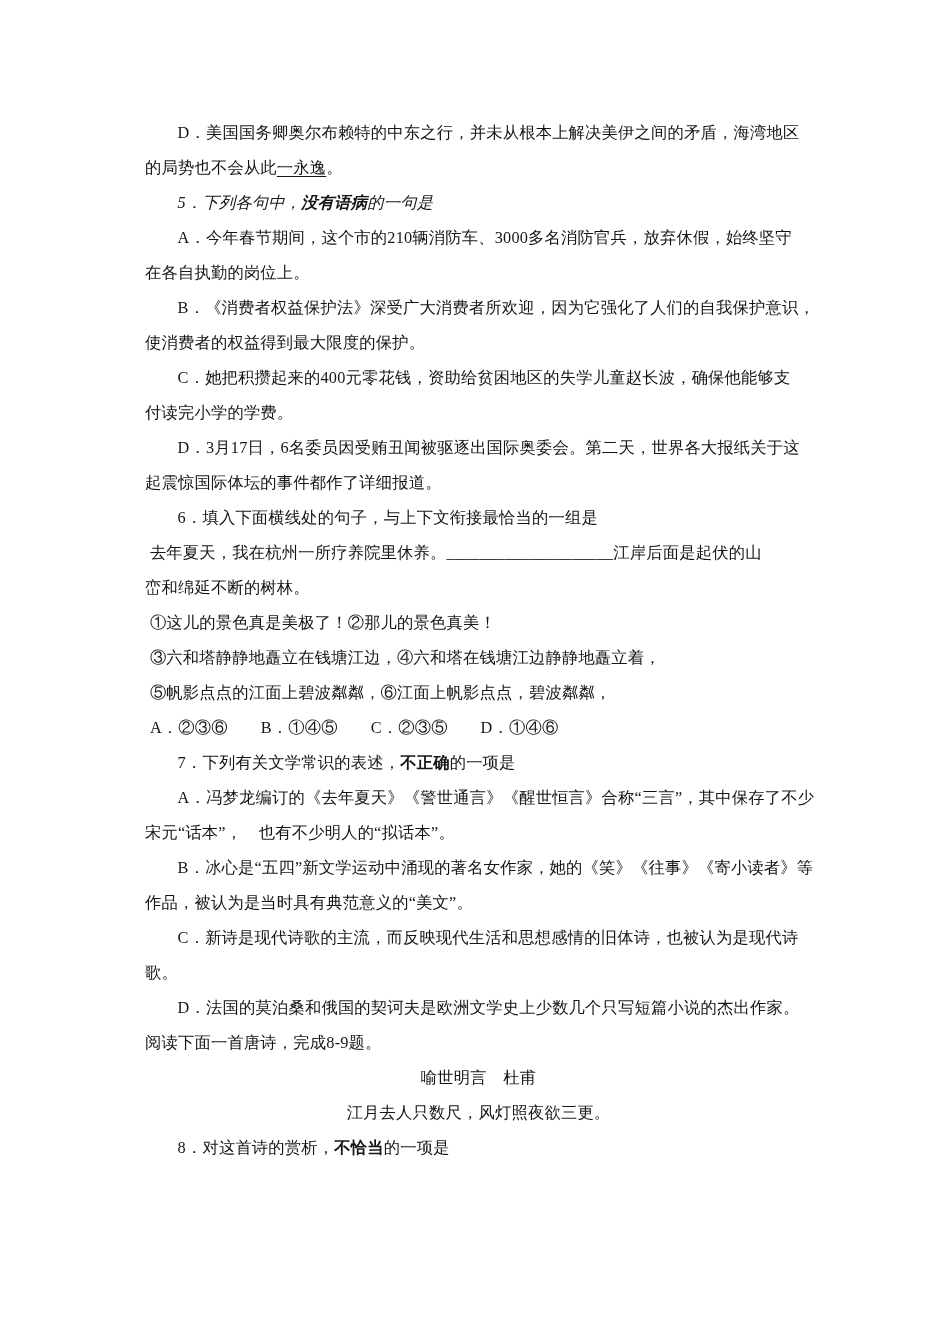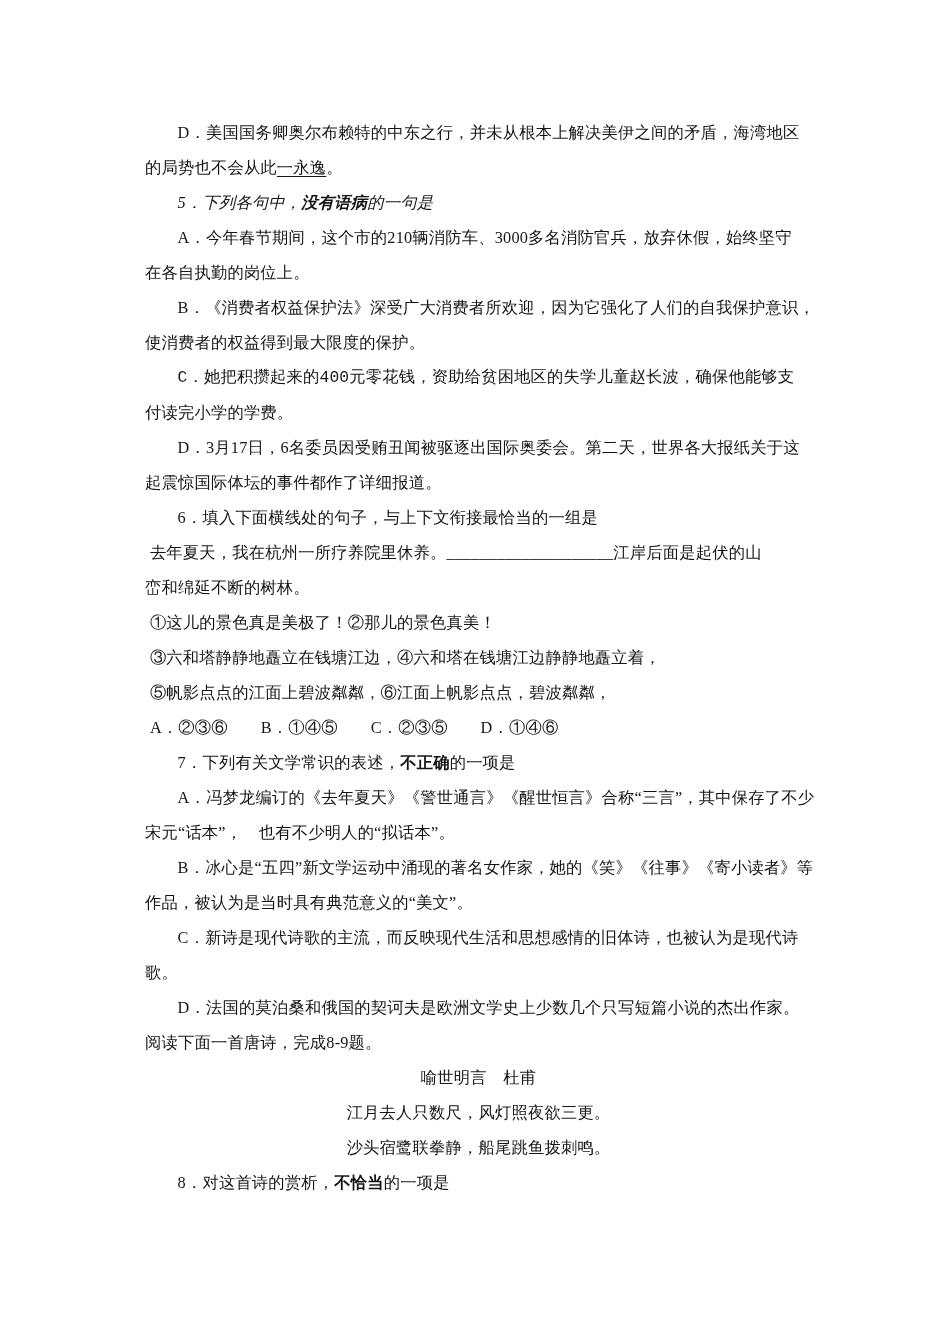--- a/index.html
+++ b/index.html
@@ -42,21 +42,21 @@
 
 <div class="doc-page">
   <div>
       <div class="line" style="text-indent: 2em;"><span>D．美国国务卿奥尔布赖特的中东之行，并未从根本上解决美伊之间的矛盾，海湾地区</span></div>
       <div class="line"><span>的局势也不会从此</span><span class="seg-underline">一永逸</span><span>。</span></div>
       <div class="line" style="text-indent: 2em; font-style: italic;"><span>5．下列各句中，</span><span class="seg-bold">没有语病</span><span>的一句是</span></div>
       <div class="line" style="text-indent: 2em;"><span>A．今年春节期间，这个市的210辆消防车、3000多名消防官兵，放弃休假，始终坚守</span></div>
       <div class="line"><span>在各自执勤的岗位上。</span></div>
       <div class="line" style="text-indent: 2em;"><span>B．《消费者权益保护法》深受广大消费者所欢迎，因为它强化了人们的自我保护意识，</span></div>
       <div class="line"><span>使消费者的权益得到最大限度的保护。</span></div>
-      <div class="line" style="text-indent: 2em; font-family: Liberation Mono, monospace;"><span>C．她把积攒起来的400元零花钱，资助给贫困地区的失学儿童赵长波，确保他能够支</span></div>
+      <div class="line" style="text-indent: 2em;"><span>C．她把积攒起来的400元零花钱，资助给贫困地区的失学儿童赵长波，确保他能够支</span></div>
       <div class="line"><span>付读完小学的学费。</span></div>
       <div class="line" style="text-indent: 2em;"><span>D．3月17日，6名委员因受贿丑闻被驱逐出国际奥委会。第二天，世界各大报纸关于这</span></div>
       <div class="line"><span>起震惊国际体坛的事件都作了详细报道。</span></div>
       <div class="line" style="text-indent: 2em;"><span>6．填入下面横线处的句子，与上下文衔接最恰当的一组是</span></div>
       <div class="line" style="text-indent: 0.3em;"><span>去年夏天，我在杭州一所疗养院里休养。____________________江岸后面是起伏的山</span></div>
       <div class="line"><span>峦和绵延不断的树林。</span></div>
       <div class="line" style="text-indent: 0.3em;"><span>①这儿的景色真是美极了！②那儿的景色真美！</span></div>
       <div class="line" style="text-indent: 0.3em;"><span>③六和塔静静地矗立在钱塘江边，④六和塔在钱塘江边静静地矗立着，</span></div>
       <div class="line" style="text-indent: 0.3em;"><span>⑤帆影点点的江面上碧波粼粼，⑥江面上帆影点点，碧波粼粼，</span></div>
       <div class="line" style="text-indent: 0.3em;"><span>A．②③⑥　　B．①④⑤　　C．②③⑤　　D．①④⑥</span></div>
@@ -64,16 +64,15 @@
       <div class="line" style="text-indent: 2em;"><span>A．冯梦龙编订的《去年夏天》《警世通言》《醒世恒言》合称“三言”，其中保存了不少</span></div>
       <div class="line"><span>宋元“话本”，　也有不少明人的“拟话本”。</span></div>
       <div class="line" style="text-indent: 2em; text-align: center;"><span>B．冰心是“五四”新文学运动中涌现的著名女作家，她的《笑》《往事》《寄小读者》等</span></div>
       <div class="line"><span>作品，被认为是当时具有典范意义的“美文”。</span></div>
       <div class="line" style="text-indent: 2em;"><span>C．新诗是现代诗歌的主流，而反映现代生活和思想感情的旧体诗，也被认为是现代诗</span></div>
       <div class="line"><span>歌。</span></div>
       <div class="line" style="text-indent: 2em;"><span>D．法国的莫泊桑和俄国的契诃夫是欧洲文学史上少数几个只写短篇小说的杰出作家。</span></div>
       <div class="line"><span>阅读下面一首唐诗，完成8-9题。</span></div>
       <div class="line center"><span>喻世明言　杜甫</span></div>
       <div class="line center"><span>江月去人只数尺，风灯照夜欲三更。</span></div>
-      <div class="line center"><span>沙头宿鹭联拳静，船尾跳鱼拨刺鸣。</span></div>
       <div class="line" style="text-indent: 2em;"><span>8．对这首诗的赏析，</span><span class="seg-bold">不恰当</span><span>的一项是</span></div>
     </div>
 </div>
 
 </body></html>

